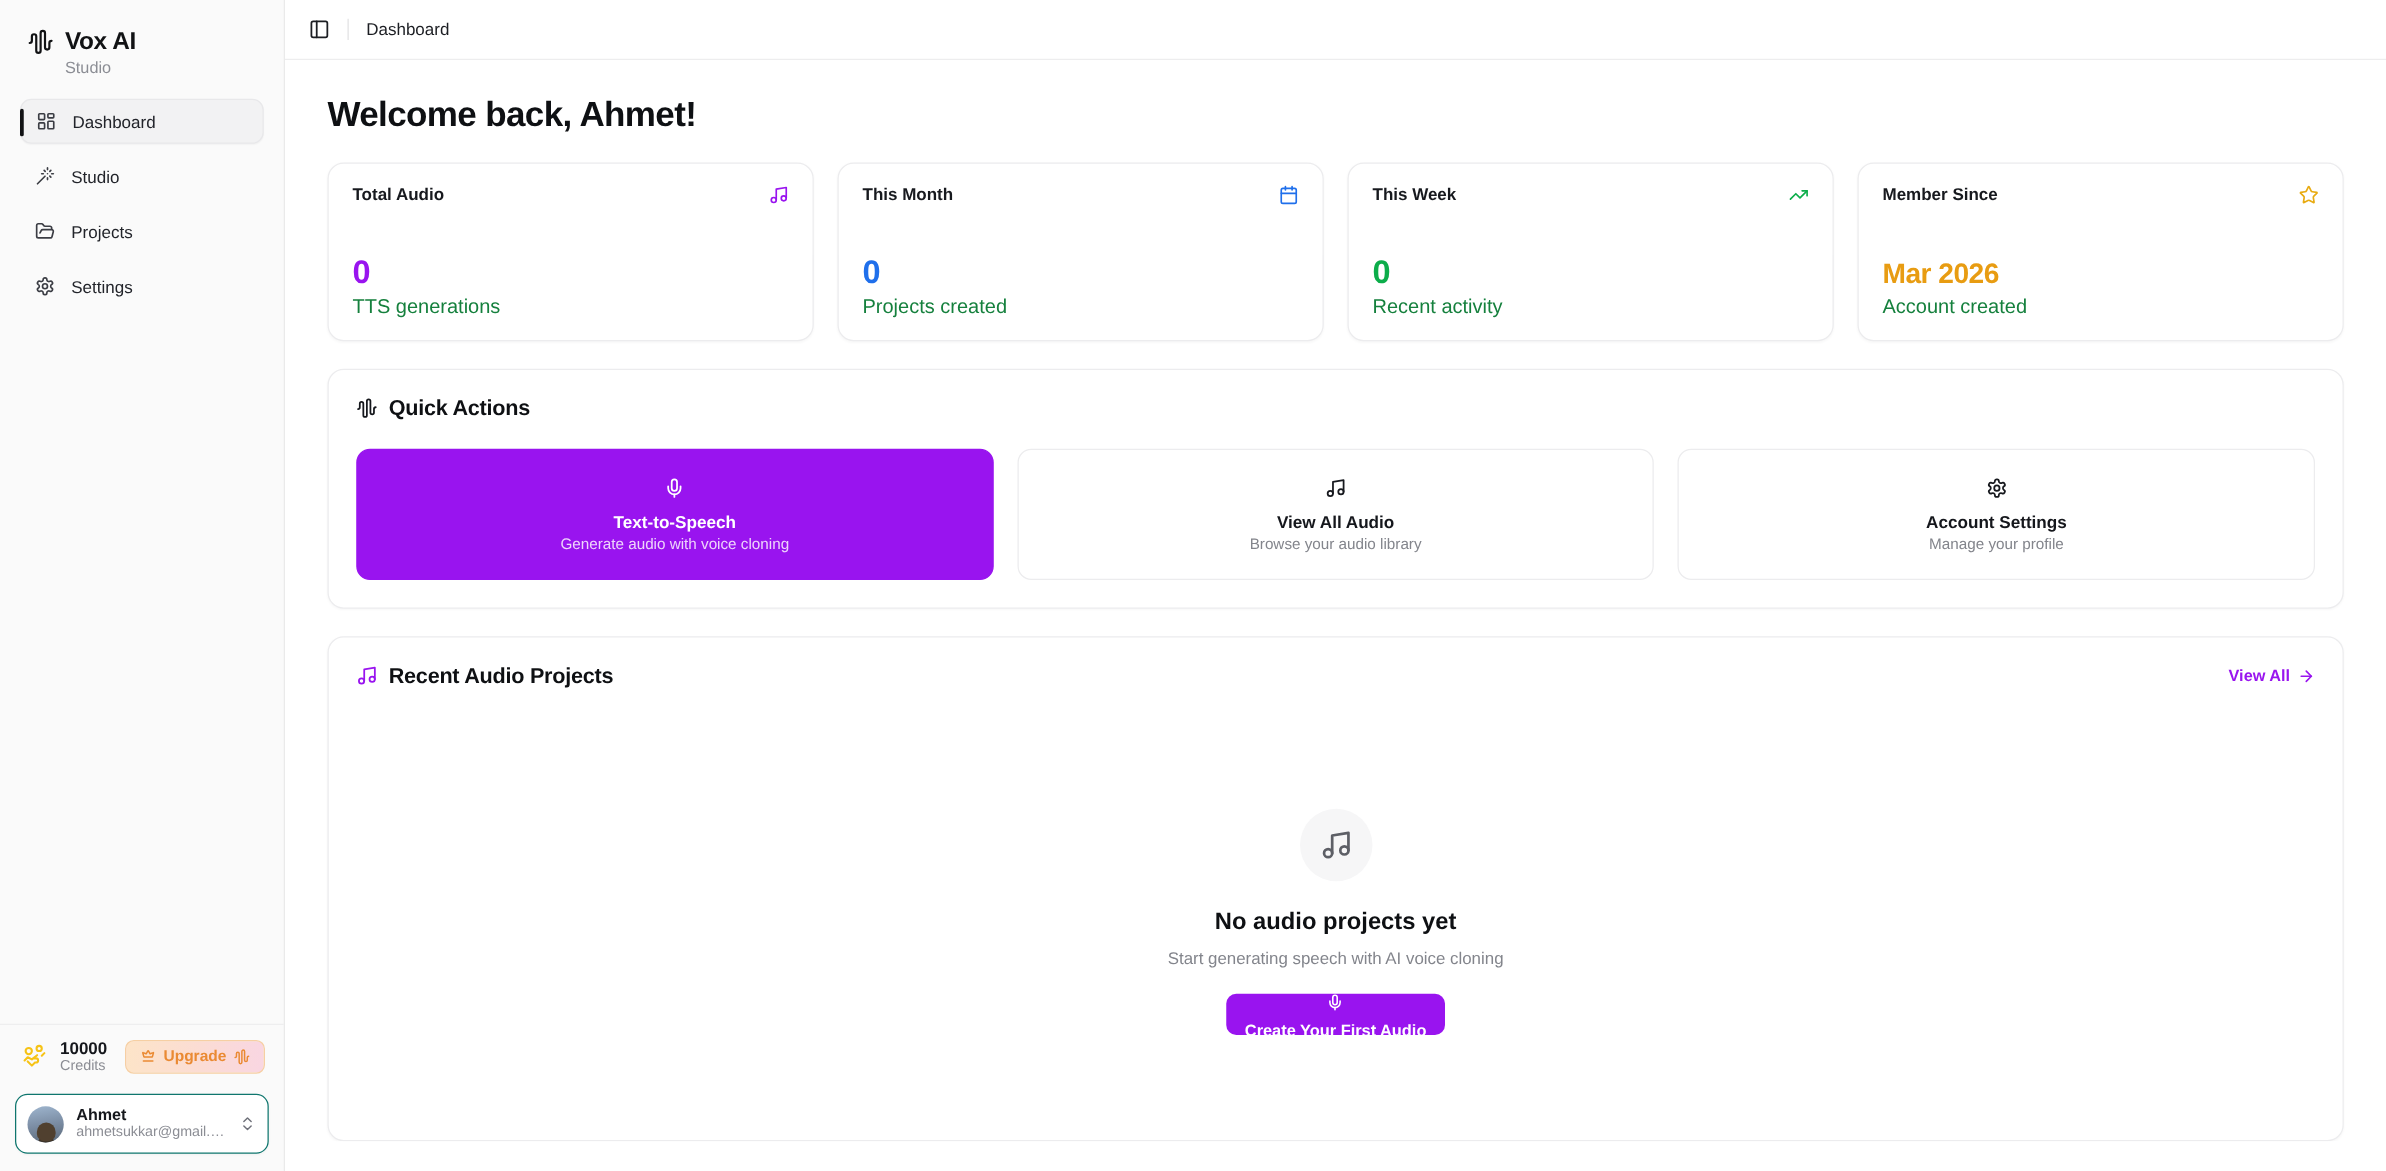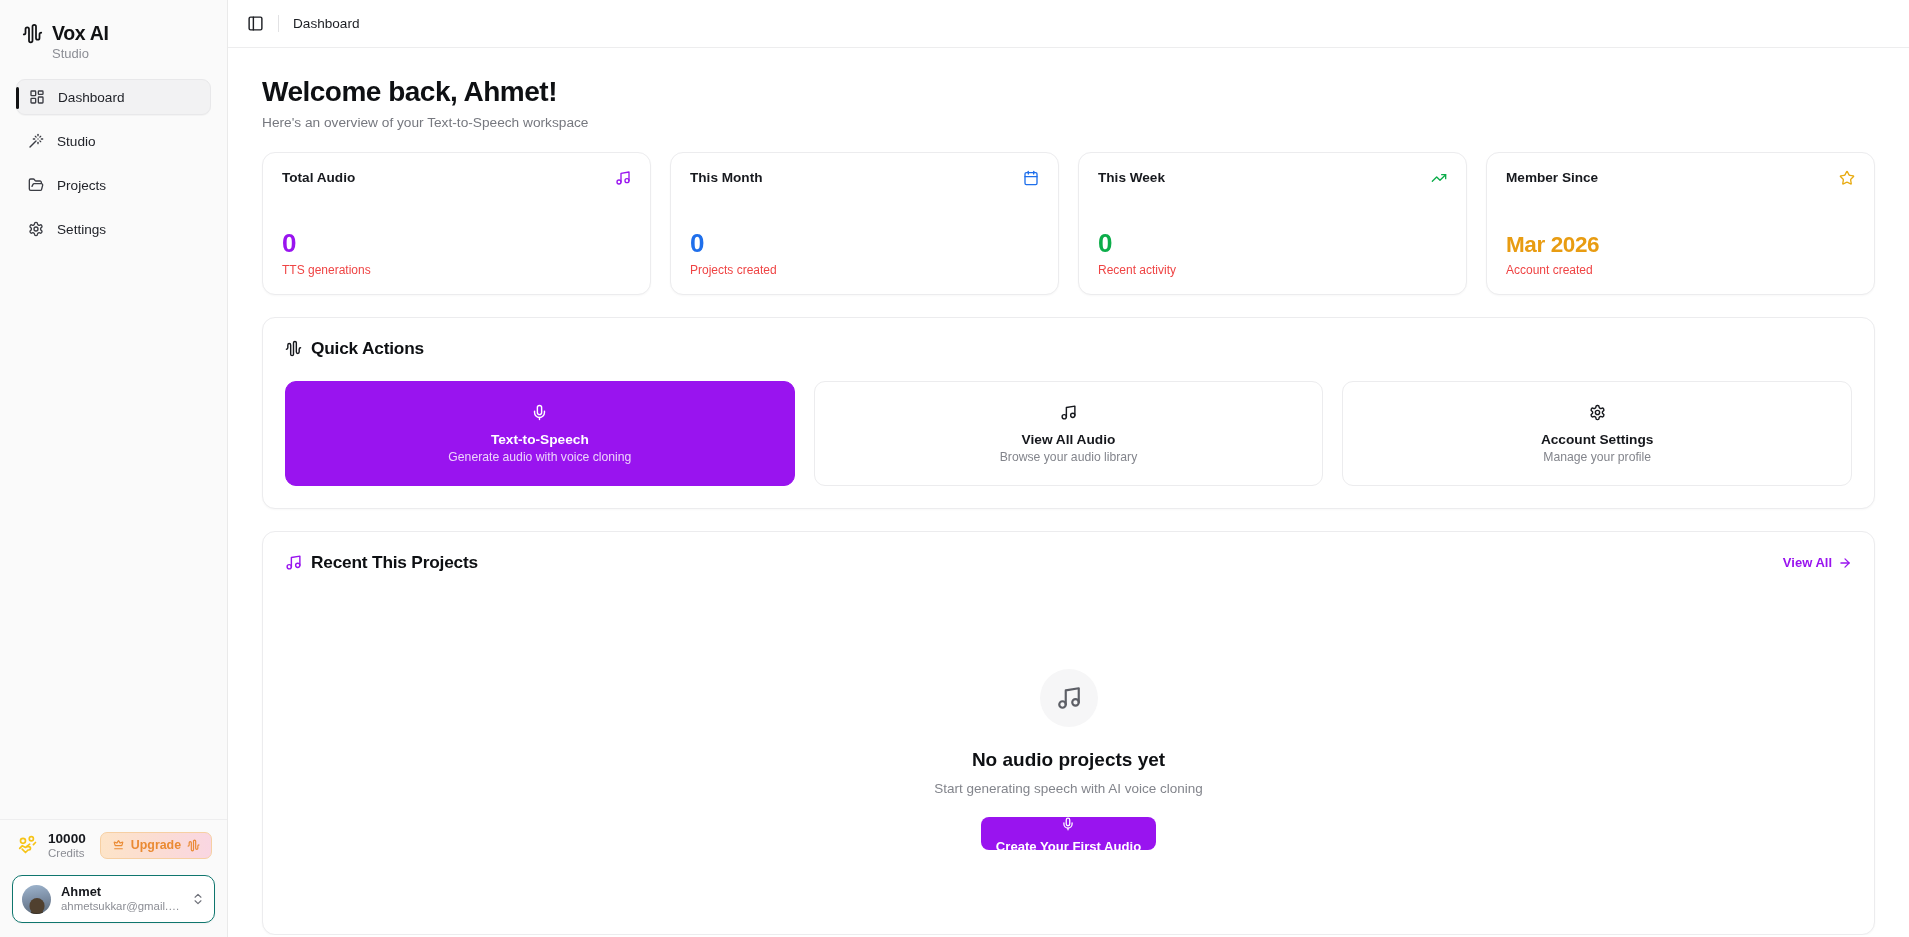--- a/index.html
+++ b/index.html
@@ -123,21 +123,21 @@
     border: 1px solid #ececee; border-radius: 13px;
     padding: 17px 19px;
     display: flex; flex-direction: column;
     box-shadow: 0 1px 2px rgba(16,17,20,0.03);
   }
   .stat-top { display: flex; align-items: flex-start; justify-content: space-between; }
   .stat-title { font-size: 13.6px; font-weight: 600; color: #17191e; }
   .stat-ico { width: 16px; height: 16px; display: flex; align-items: center; justify-content: center; }
   .stat-value { margin-top: auto; font-size: 26px; font-weight: 700; letter-spacing: -0.4px; line-height: 1.05; }
   .stat-value.small { font-size: 22.5px; }
-  .stat-cap { margin-top: 6px; font-size: 12px; color: #ef4444; }
+  .stat-cap { margin-top: 6px; font-size: 16px; color: #15803d; }
 
   
   .panel {
     margin-top: 22px;
     background: #ffffff;
     border: 1px solid #ececee; border-radius: 13px;
     box-shadow: 0 1px 2px rgba(16,17,20,0.03);
     padding: 20px 22px 22px 22px;
   }
   .panel-head { display: flex; align-items: center; justify-content: space-between; }
@@ -308,21 +308,20 @@
             <path d="M9 3v18"></path>
         </svg>
       </span>
       <span class="topbar-sep"></span>
       <span class="crumb">Dashboard</span>
     </div>
 
     <div class="content">
 
       <h1 class="welcome">Welcome back, Ahmet!</h1>
-      <div class="welcome-sub">Here's an overview of your Text-to-Speech workspace</div>
 
       <section class="stats">
 
         <div class="stat-card">
           <div class="stat-top">
             <span class="stat-title">Total Audio</span>
             <span class="stat-ico" style="color:#9914ef">
               <svg width="16" height="16" viewBox="0 0 24 24" fill="none" stroke="currentColor" stroke-width="2" stroke-linecap="round" stroke-linejoin="round">
                 <path d="M9 18V5l12-2v13"></path>
                   <circle cx="6" cy="18" r="3"></circle>
@@ -434,21 +433,21 @@
       <section class="panel">
         <div class="panel-head">
           <div class="panel-title">
             <span class="p-ico" style="color:#9914ef">
               <svg width="17" height="17" viewBox="0 0 24 24" fill="none" stroke="currentColor" stroke-width="2" stroke-linecap="round" stroke-linejoin="round">
                 <path d="M9 18V5l12-2v13"></path>
                   <circle cx="6" cy="18" r="3"></circle>
                   <circle cx="18" cy="16" r="3"></circle>
               </svg>
             </span>
-            <span>Recent This Projects</span>
+            <span>Recent Audio Projects</span>
           </div>
           <div class="view-all">
             <span>View All</span>
             <span class="va-ico">
               <svg width="14" height="14" viewBox="0 0 24 24" fill="none" stroke="currentColor" stroke-width="2.2" stroke-linecap="round" stroke-linejoin="round">
                 <path d="M5 12h14"></path>
                   <path d="m12 5 7 7-7 7"></path>
               </svg>
             </span>
           </div>

